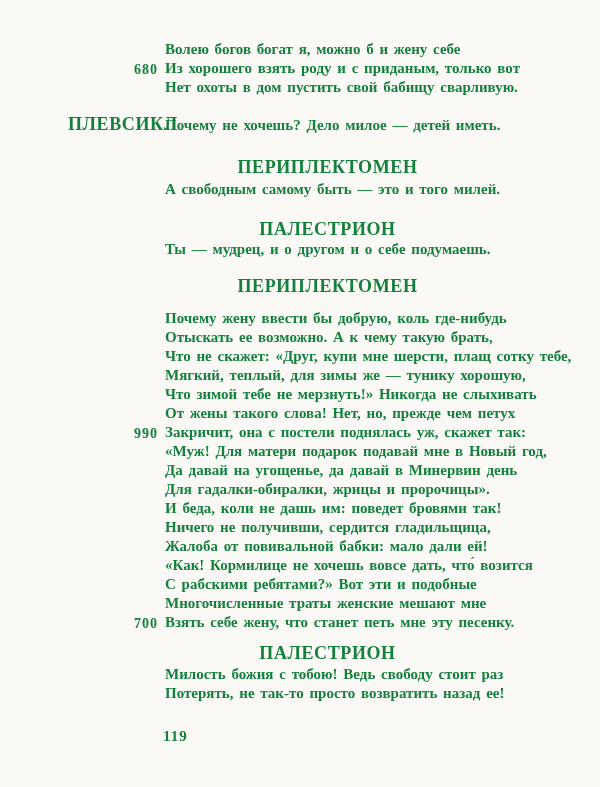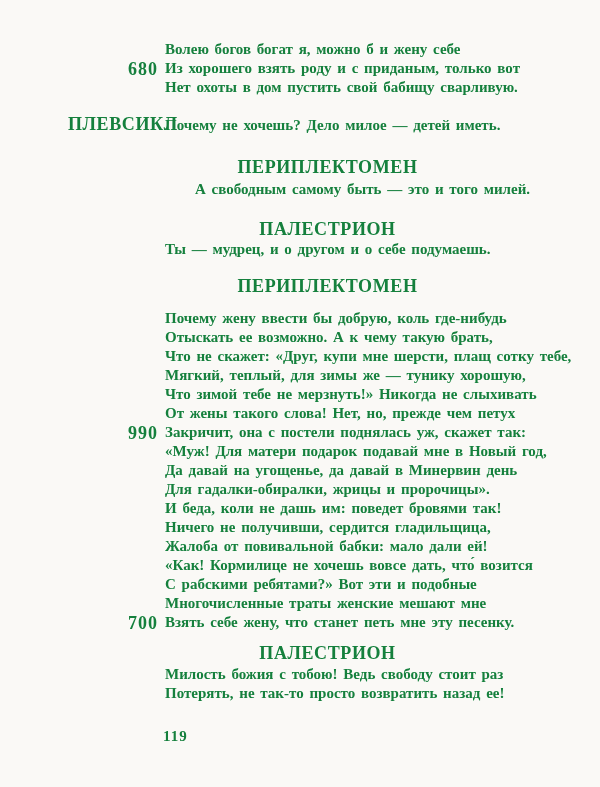--- a/index.html
+++ b/index.html
@@ -22,35 +22,35 @@
     font-size: 15px;
     word-spacing: 2px;
     white-space: nowrap;
   }
   .line-num {
     position: absolute;
     left: 122px;
     top: 1px;
     width: 36px;
     text-align: right;
-    font-size: 18px;
+    font-size: 14px;
     letter-spacing: 1px;
   }
   .speaker { padding-left: 55px; text-align: center; }
   .speaker-name {
     font-size: 18px;
     letter-spacing: 0.6px;
   }
   .speech_inline { padding-left: 68px; font-size: 15px; white-space: nowrap; }
   .speech_inline .speaker-name { display: inline-block; width: 97px; }
   .speech_inline .line-text { word-spacing: 2px; }
   
   .blocks > :nth-child(2)  { margin-top: 18px; }
   .blocks > :nth-child(3)  { margin-top: 23px; }
-  .blocks > :nth-child(4)  { margin-top: 3px; text-align: center;  }
+  .blocks > :nth-child(4)  { margin-top: 3px;  }
   .blocks > :nth-child(5)  { margin-top: 21px; }
   .blocks > :nth-child(6)  { margin-top: 1px;  }
   .blocks > :nth-child(7)  { margin-top: 18px; }
   .blocks > :nth-child(8)  { margin-top: 13px; }
   .blocks > :nth-child(9)  { margin-top: 12px; }
   .blocks > :nth-child(10) { margin-top: 2px;  }
   .folio {
     position: absolute;
     left: 163px;
     top: 728px;

